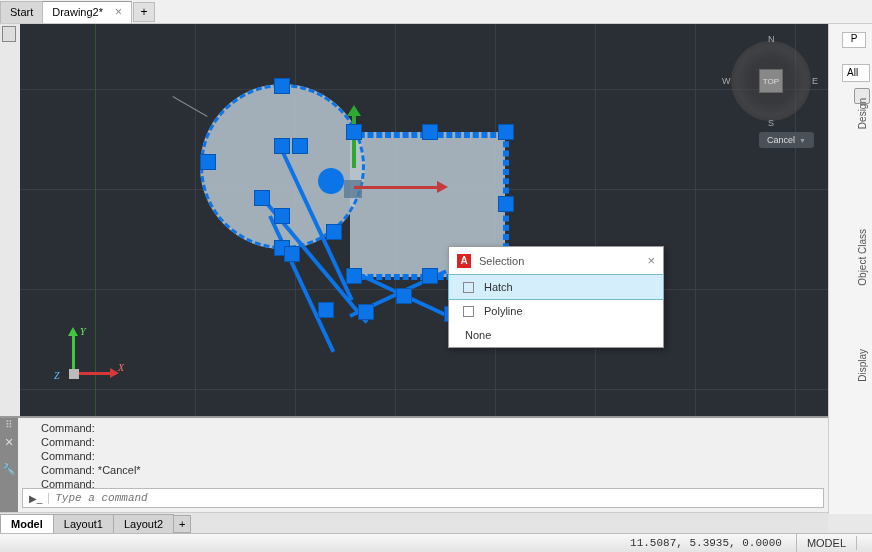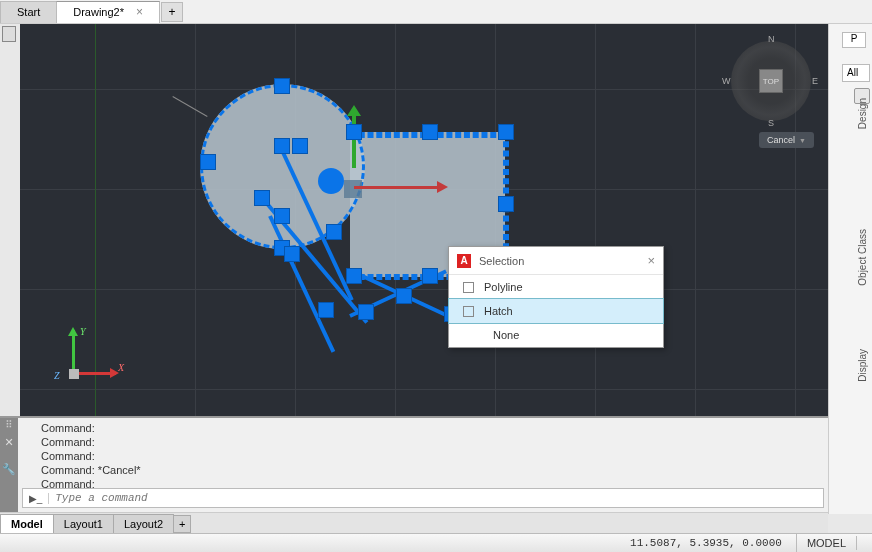--- a/index.html
+++ b/index.html
@@ -1,19 +1,19 @@
 <!DOCTYPE html>
 <html><head>
 <meta charset="utf-8">
 <style>
 * { margin: 0; padding: 0; box-sizing: border-box; font-family: Arial, sans-serif; }
 body { width: 872px; height: 552px; background: #e8e8e8; overflow: hidden; position: relative; }
 
 .tabs-top { height: 24px; background: #f0f0f0; display: flex; align-items: center; border-bottom: 1px solid #ccc; }
-.tab { padding: 3px 16px; font-size: 11px; background: #d8d8d8; border: 1px solid #bbb; border-bottom: none; margin-right: -1px; cursor: pointer; height: 22px; display: flex; align-items: center; }
+.tab { padding: 3px 9px; font-size: 11px; background: #d8d8d8; border: 1px solid #bbb; border-bottom: none; margin-right: -1px; cursor: pointer; height: 22px; display: flex; align-items: center; }
 .tab.active { background: #fff; border-top: 1px solid #999; }
 .tab .close { margin-left: 12px; color: #888; font-size: 12px; }
 .tab-add { width: 22px; height: 20px; background: #e0e0e0; border: 1px solid #bbb; display: flex; align-items: center; justify-content: center; margin-left: 2px; font-size: 12px; cursor:pointer; }
 
 .toolstrip { position:absolute; top:26px; left:2px; width:14px; height:16px; border:1px solid #888; background:#ddd; }
 
 .canvas { position: absolute; top: 24px; left: 20px; width: 808px; height: 392px; background: #2a2e35; overflow: hidden; }
 .grid-line-h, .grid-line-v { position:absolute; background:#3a3e45; }
 .grid-line-h { height:1px; width:100%; }
 .grid-line-v { width:1px; height:100%; }
@@ -51,21 +51,21 @@
 .compass-lbl { position:absolute; color:#aaa; font-size:9px; }
 .unnamed { position:absolute; right:14px; top:108px; background:#4a5058; color:#ddd; font-size:9px; padding:3px 8px; border-radius:3px; }
 .unnamed:after { content:'▼'; font-size:7px; margin-left:4px; color:#999; }
 
 .popup { position:absolute; left:428px; top:222px; width:216px; background:#fff; border:1px solid #999; box-shadow:2px 2px 6px rgba(0,0,0,0.3); }
 .popup-head { padding:6px 8px; font-size:11px; color:#555; display:flex; align-items:center; border-bottom:1px solid #e5e5e5; }
 .popup-head .x { margin-left:auto; color:#888; font-size:13px; cursor:pointer; }
 .popup-item { padding:6px 10px 6px 14px; font-size:11px; color:#333; display:flex; align-items:center; cursor:pointer; }
 .popup-item .sq { width:11px; height:11px; border:1px solid #888; margin-right:10px; }
 .popup-item.hover { background:#d4eefb; border:1px solid #7bc; margin:-1px; }
-.popup-item.none { padding-left:44px; }
+.popup-item.none { padding-left:16px; }
 .a-icon { width:14px; height:14px; background:#d22; color:#fff; font-size:10px; font-weight:bold; display:flex; align-items:center; justify-content:center; margin-right:8px; }
 
 .cmd-panel { position:absolute; top:416px; left:0; width:828px; height:96px; background:#f0f0f0; border-top:2px solid #999; font-family:'Courier New',monospace; font-size:11px; }
 .cmd-handle { position:absolute; left:0; top:0; width:18px; height:96px; background:#888; }
 .cmd-handle .dots { color:#ccc; font-size:10px; text-align:center; line-height:14px; }
 .cmd-handle .x { color:#ddd; text-align:center; margin-top:4px; font-size:11px; cursor:pointer; }
 .cmd-handle .wrench { color:#ddd; text-align:center; margin-top:14px; font-size:11px; }
 .cmd-lines { margin-left:35px; padding:3px 6px; color:#333; line-height:14px; }
 .cmd-input-row { position:absolute; bottom:4px; left:22px; right:4px; height:20px; background:#fff; border:1px solid #bbb; display:flex; align-items:center; }
 .cmd-input-row .prompt { padding:0 6px; color:#555; font-size:10px; border-right:1px solid #ccc; }
@@ -179,27 +179,27 @@
     <span class="compass-lbl" style="left:-4px; top:40px;">W</span>
   </div>
   <div class="unnamed">Cancel</div>
 
   <div class="popup">
     <div class="popup-head">
       <span class="a-icon">A</span>
       <span>Selection</span>
       <span class="x">×</span>
     </div>
+    <div class="popup-item hover">
+      <span class="sq"></span>
+      <span>Hatch</span>
+    </div>
     <div class="popup-item">
       <span class="sq"></span>
       <span>Polyline</span>
-    </div>
-    <div class="popup-item hover">
-      <span class="sq"></span>
-      <span>Hatch</span>
     </div>
     <div class="popup-item none">
       <span>None</span>
     </div>
   </div>
 </div>
 
 <div class="cmd-panel">
   <div class="cmd-handle">
     <div class="dots">⠿</div>

